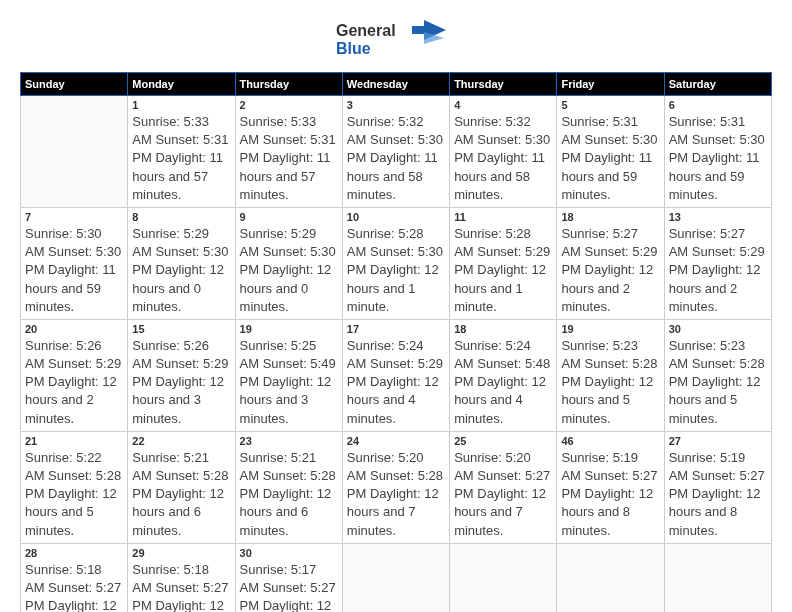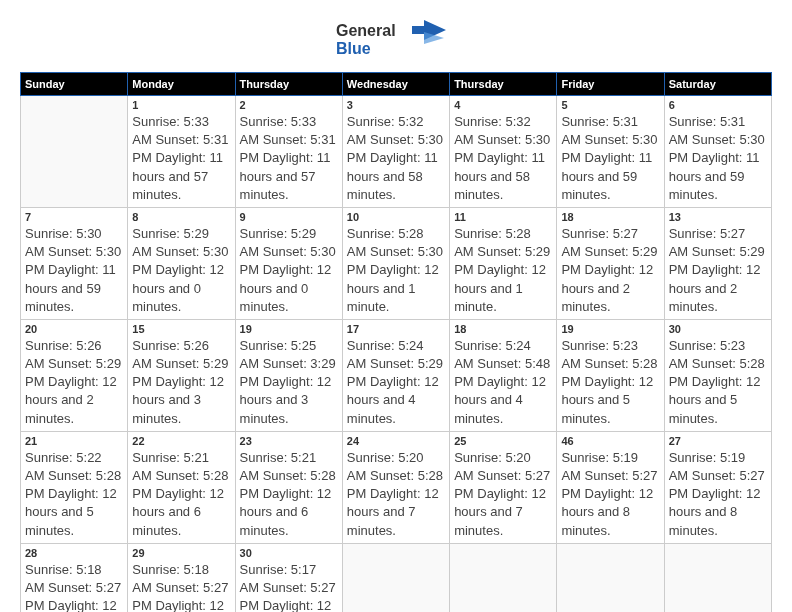--- a/index.html
+++ b/index.html
@@ -217,21 +217,21 @@
           <td>
             <span class="day-num">15</span>
             <div class="day-info">Sunrise: 5:26 AM
 Sunset: 5:29 PM
 Daylight: 12 hours
 and 3 minutes.</div>
           </td>
           <td>
             <span class="day-num">19</span>
             <div class="day-info">Sunrise: 5:25 AM
-Sunset: 3:29 PM
+Sunset: 5:49 PM
 Daylight: 12 hours
 and 3 minutes.</div>
           </td>
           <td>
             <span class="day-num">17</span>
             <div class="day-info">Sunrise: 5:24 AM
 Sunset: 5:29 PM
 Daylight: 12 hours
 and 4 minutes.</div>
           </td>

